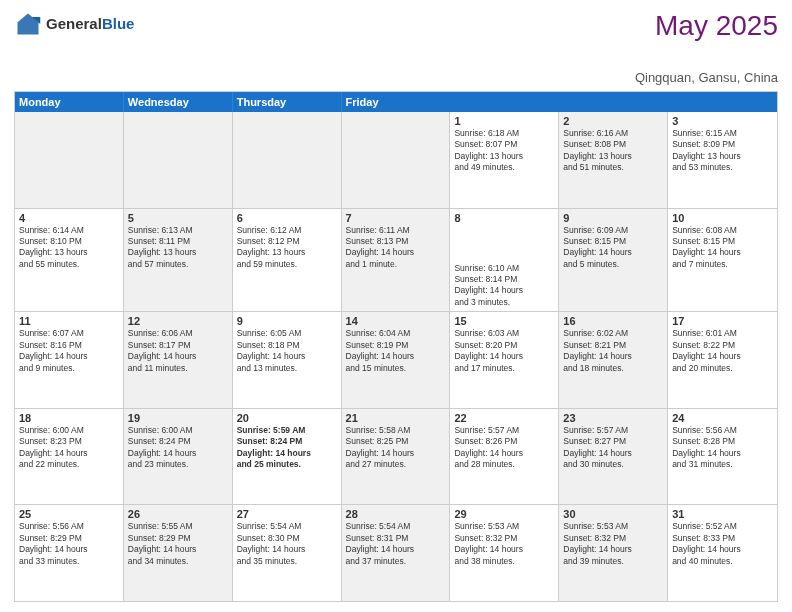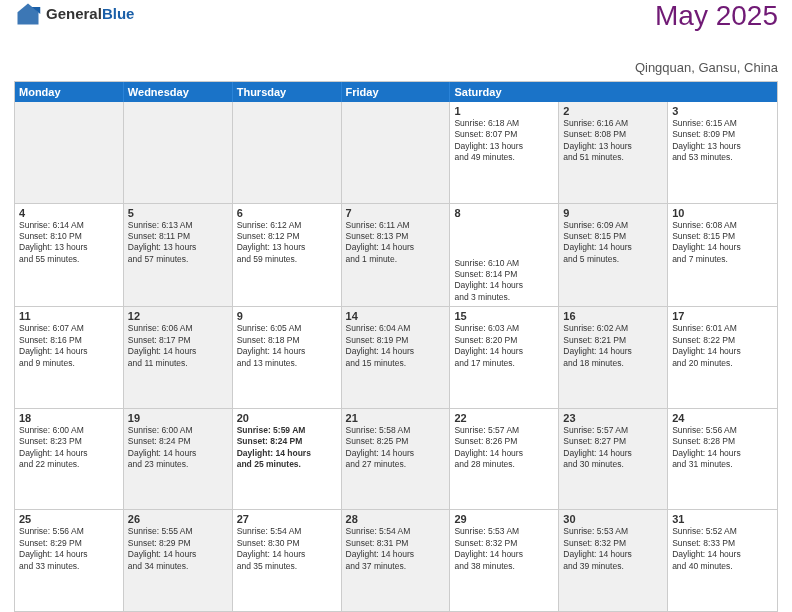--- a/index.html
+++ b/index.html
@@ -6,21 +6,21 @@
     body {
       width: 792px;
       height: 612px;
       font-family: Arial, sans-serif;
       background: #fff;
       overflow: hidden;
     }
     .page {
       width: 792px;
       height: 612px;
-      padding: 0 14px;
+      padding: 10px 14px;
       display: flex;
       flex-direction: column;
     }
     .header {
       display: flex;
       justify-content: space-between;
       align-items: flex-start;
       margin-bottom: 6px;
     }
     .logo {
@@ -138,21 +138,20 @@
       <div class="cal-subtitle">Qingquan, Gansu, China</div>
     </div>
   </div>
 
   <div class="calendar outer-border">
     <div class="cal-header-row">
         <div class="cal-header-cell">Monday</div>
         <div class="cal-header-cell">Wednesday</div>
         <div class="cal-header-cell">Thursday</div>
         <div class="cal-header-cell">Friday</div>
-        <div class="cal-header-cell">Saturday</div>
       </div>
     <div class="cal-body">
     <div class="cal-week">
           <div class="cal-cell empty shaded"></div>
           <div class="cal-cell empty shaded"></div>
           <div class="cal-cell empty shaded"></div>
           <div class="cal-cell empty shaded"></div>
           <div class="cal-cell">
             <span class="day-num">1</span>
             <div class="cell-info" style="white-space: pre-line;">Sunrise: 6:18 AM

